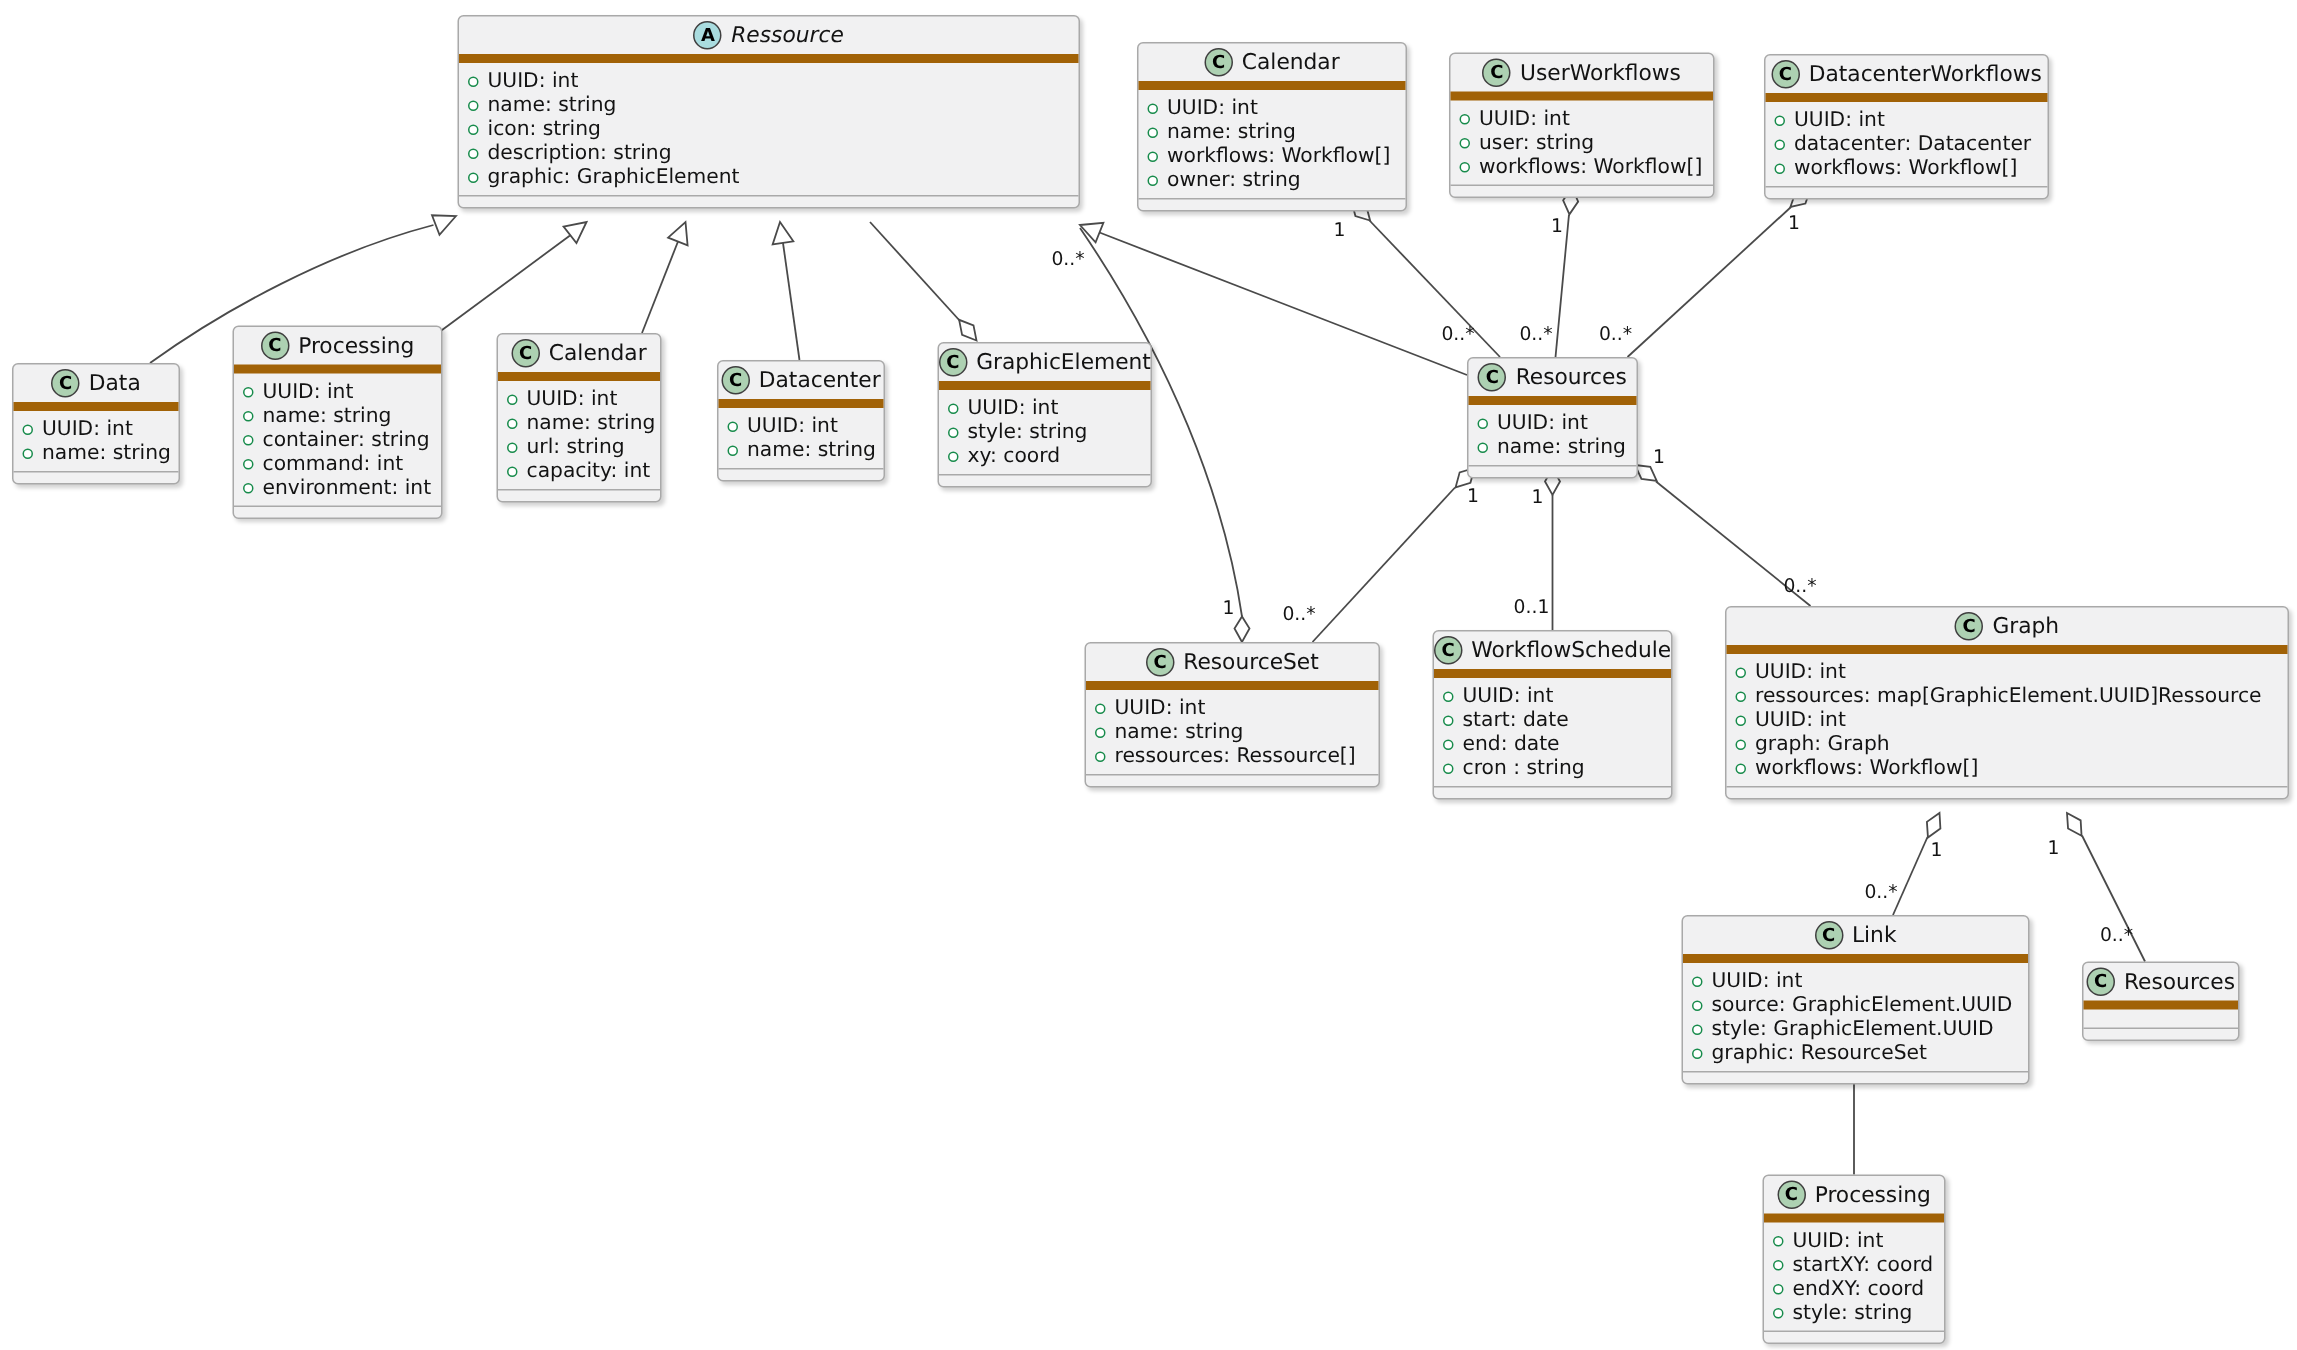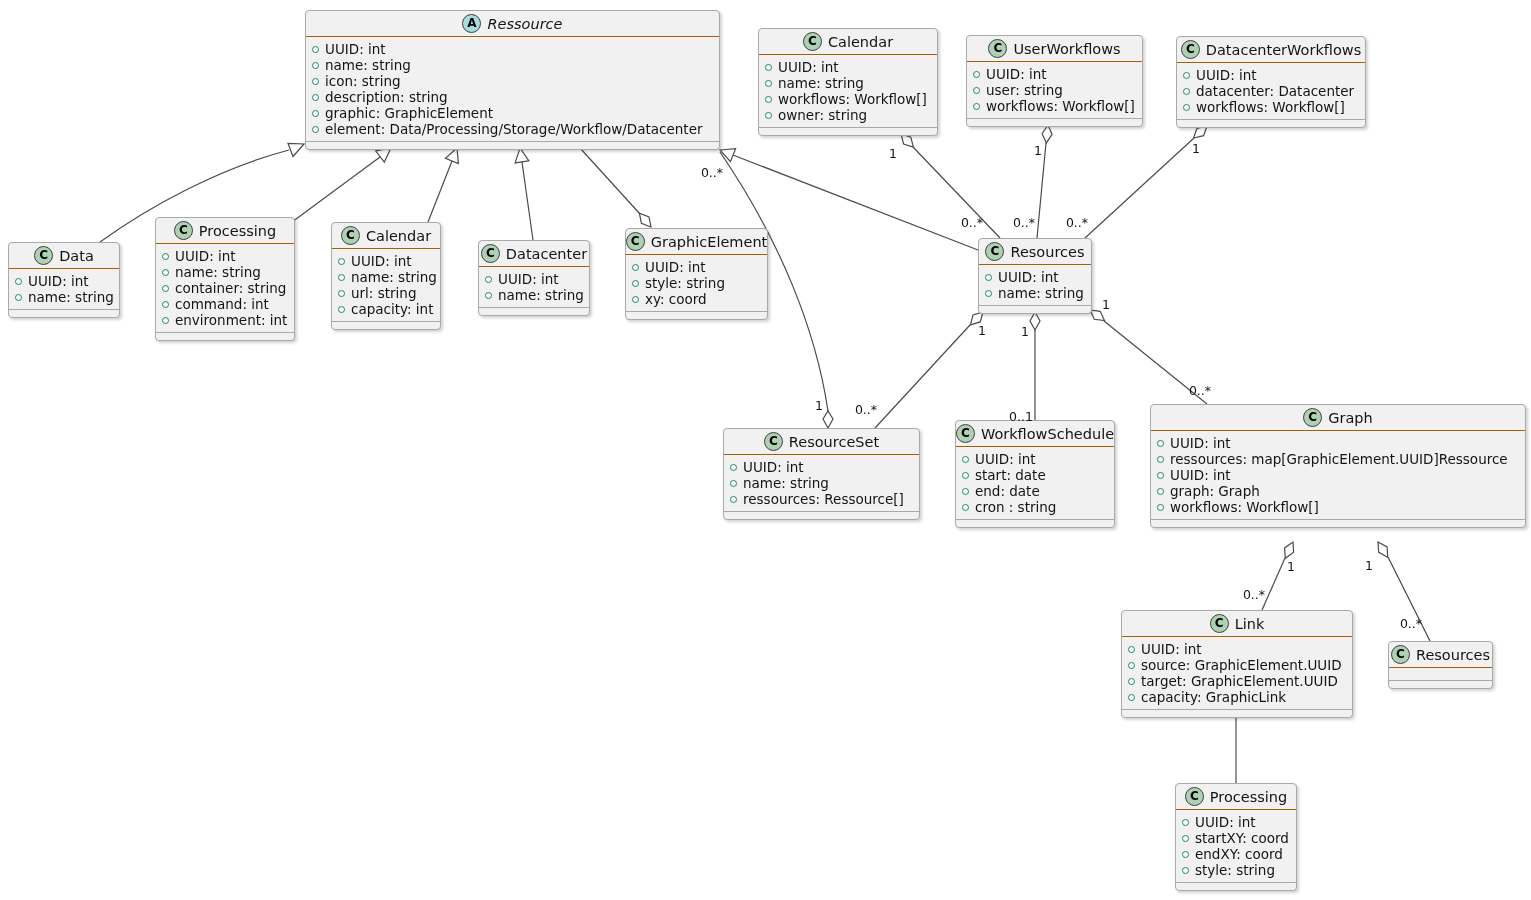--- a/index.html
+++ b/index.html
@@ -22,21 +22,21 @@
     height:25px; padding:0 6px; font-size:14.5px; white-space:nowrap;
   }
   .uml-title.abstract .cname { font-style:italic; }
   .badge {
     flex:0 0 auto; width:17px; height:17px; border-radius:50%;
     border:1px solid #3F3F3F; font-weight:bold; font-size:12px; line-height:17px;
     text-align:center; color:#000;
   }
   .badge.cls { background:#ADD1B2; }
   .badge.abs { background:#A9DCDF; }
-  .uml-attrs { border-top:1px solid #a16207; padding:4px 6px; min-height:4px; }
+  .uml-attrs { border-top:6px solid #a16207; padding:4px 6px; min-height:4px; }
   .attr { height:16px; display:flex; align-items:center; gap:6px; white-space:nowrap; }
   .dot {
     flex:0 0 auto; width:5px; height:5px; border-radius:50%;
     border:1.5px solid #178B4B; background:#FFFFFF;
   }
   .uml-methods { border-top:1px solid #A9A9A9; height:7px; }
   .mult {
     position:absolute; transform:translate(-50%,-50%);
     font-size:12.5px; color:#131313; white-space:nowrap;
   }
@@ -133,24 +133,20 @@
           <span>icon: string</span>
         </div>
       <div class="attr">
           <span class="dot"></span>
           <span>description: string</span>
         </div>
       <div class="attr">
           <span class="dot"></span>
           <span>graphic: GraphicElement</span>
         </div>
-      <div class="attr">
-          <span class="dot"></span>
-          <span>element: Data/Processing/Storage/Workflow/Datacenter</span>
-        </div>
     </div>
     <div class="uml-methods"></div>
   </div>
 
   <div class="uml-class" style="left:758px;top:28px;width:180px;">
     <div class="uml-title">
       <span class="badge cls">C</span>
       <span class="cname">Calendar</span>
     </div>
     <div class="uml-attrs">
@@ -437,25 +433,25 @@
       <div class="attr">
           <span class="dot"></span>
           <span>UUID: int</span>
         </div>
       <div class="attr">
           <span class="dot"></span>
           <span>source: GraphicElement.UUID</span>
         </div>
       <div class="attr">
           <span class="dot"></span>
-          <span>target: GraphicElement.UUID</span>
-        </div>
-      <div class="attr">
-          <span class="dot"></span>
-          <span>capacity: GraphicLink</span>
+          <span>style: GraphicElement.UUID</span>
+        </div>
+      <div class="attr">
+          <span class="dot"></span>
+          <span>graphic: ResourceSet</span>
         </div>
     </div>
     <div class="uml-methods"></div>
   </div>
 
   <div class="uml-class" style="left:1388px;top:641px;width:105px;">
     <div class="uml-title">
       <span class="badge cls">C</span>
       <span class="cname">Resources</span>
     </div>
@@ -493,21 +489,21 @@
   <span class="mult" style="left:819px;top:405px">1</span>
   <span class="mult" style="left:893px;top:153px">1</span>
   <span class="mult" style="left:972px;top:222px">0..*</span>
   <span class="mult" style="left:1038px;top:150px">1</span>
   <span class="mult" style="left:1024px;top:222px">0..*</span>
   <span class="mult" style="left:1196px;top:148px">1</span>
   <span class="mult" style="left:1077px;top:222px">0..*</span>
   <span class="mult" style="left:982px;top:330px">1</span>
   <span class="mult" style="left:866px;top:409px">0..*</span>
   <span class="mult" style="left:1025px;top:331px">1</span>
-  <span class="mult" style="left:1021px;top:416px">0..1</span>
+  <span class="mult" style="left:1021px;top:404px">0..1</span>
   <span class="mult" style="left:1106px;top:304px">1</span>
   <span class="mult" style="left:1200px;top:390px">0..*</span>
   <span class="mult" style="left:1291px;top:566px">1</span>
   <span class="mult" style="left:1254px;top:594px">0..*</span>
   <span class="mult" style="left:1369px;top:565px">1</span>
   <span class="mult" style="left:1411px;top:623px">0..*</span>
 
 </div>
 
 </body></html>

